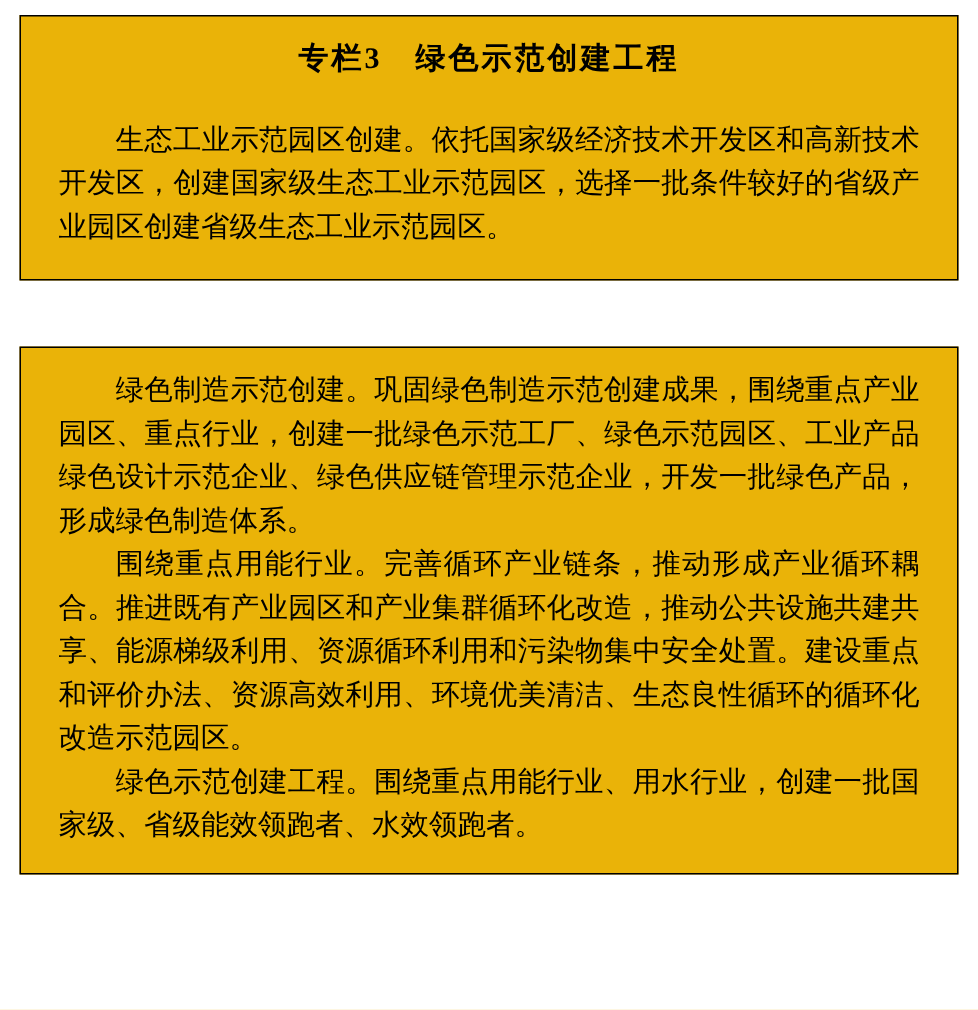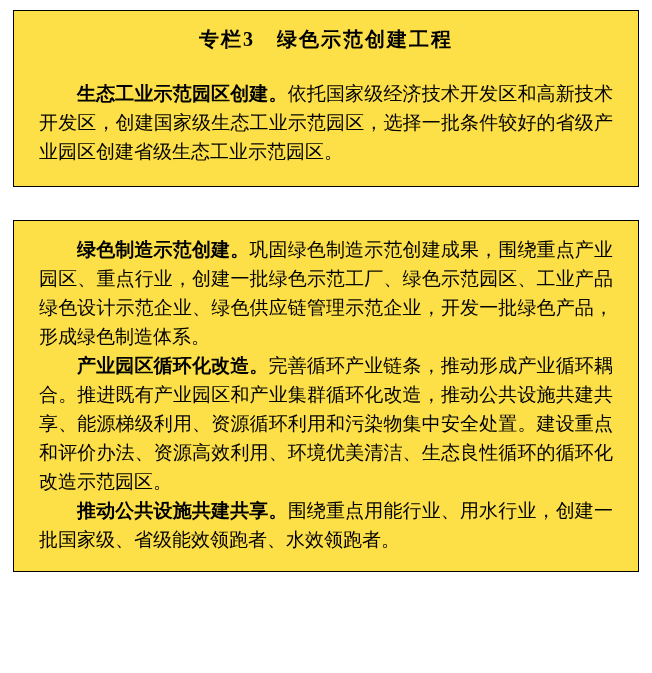--- a/index.html
+++ b/index.html
@@ -16,63 +16,63 @@
   }
   .page {
     width: 652px;
     height: 673px;
     box-sizing: border-box;
     background: #ffffff;
   }
   .box {
     box-sizing: border-box;
     border: 1px solid #000000;
-    background: #fde047;
+    background: #eab308;
     margin-left: 13px;
     margin-right: 13px;
   }
   .box-first {
     margin-top: 10px;
     padding: 10px 25px 20px 25px;
   }
   .box-second {
-    margin-top: 33px;
+    margin-top: 44px;
     padding: 14px 25px 17px 25px;
   }
   .box-title {
     margin: 4px 0 26px 0;
     text-align: center;
     font-size: 20px;
     font-weight: bold;
     letter-spacing: 2px;
     line-height: 28px;
   }
   .para {
     margin: 0;
     font-size: 19px;
     line-height: 29px;
     text-align: justify;
     text-indent: 2em;
   }
   .para .lead {
-    font-weight: bold;
+    font-weight: normal;
   }
 </style>
 </head>
 <body>
 
 <div class="page">
 
   <section class="box box-first">
     <h1 class="box-title">专栏3　绿色示范创建工程</h1>
     <p class="para"><b class="lead">生态工业示范园区创建。</b><span>依托国家级经济技术开发区和高新技术开发区，创建国家级生态工业示范园区，选择一批条件较好的省级产业园区创建省级生态工业示范园区。</span></p>
   </section>
 
   <section class="box box-second">
     <p class="para"><b class="lead">绿色制造示范创建。</b><span>巩固绿色制造示范创建成果，围绕重点产业园区、重点行业，创建一批绿色示范工厂、绿色示范园区、工业产品绿色设计示范企业、绿色供应链管理示范企业，开发一批绿色产品，形成绿色制造体系。</span></p>
 
-    <p class="para"><b class="lead">产业园区循环化改造。</b><span>完善循环产业链条，推动形成产业循环耦合。推进既有产业园区和产业集群循环化改造，推动公共设施共建共享、能源梯级利用、资源循环利用和污染物集中安全处置。建设重点和评价办法、资源高效利用、环境优美清洁、生态良性循环的循环化改造示范园区。</span></p>
+    <p class="para"><b class="lead">围绕重点用能行业。</b><span>完善循环产业链条，推动形成产业循环耦合。推进既有产业园区和产业集群循环化改造，推动公共设施共建共享、能源梯级利用、资源循环利用和污染物集中安全处置。建设重点和评价办法、资源高效利用、环境优美清洁、生态良性循环的循环化改造示范园区。</span></p>
 
-    <p class="para"><b class="lead">推动公共设施共建共享。</b><span>围绕重点用能行业、用水行业，创建一批国家级、省级能效领跑者、水效领跑者。</span></p>
+    <p class="para"><b class="lead">绿色示范创建工程。</b><span>围绕重点用能行业、用水行业，创建一批国家级、省级能效领跑者、水效领跑者。</span></p>
 
   </section>
 
 </div>
 
 </body></html>

